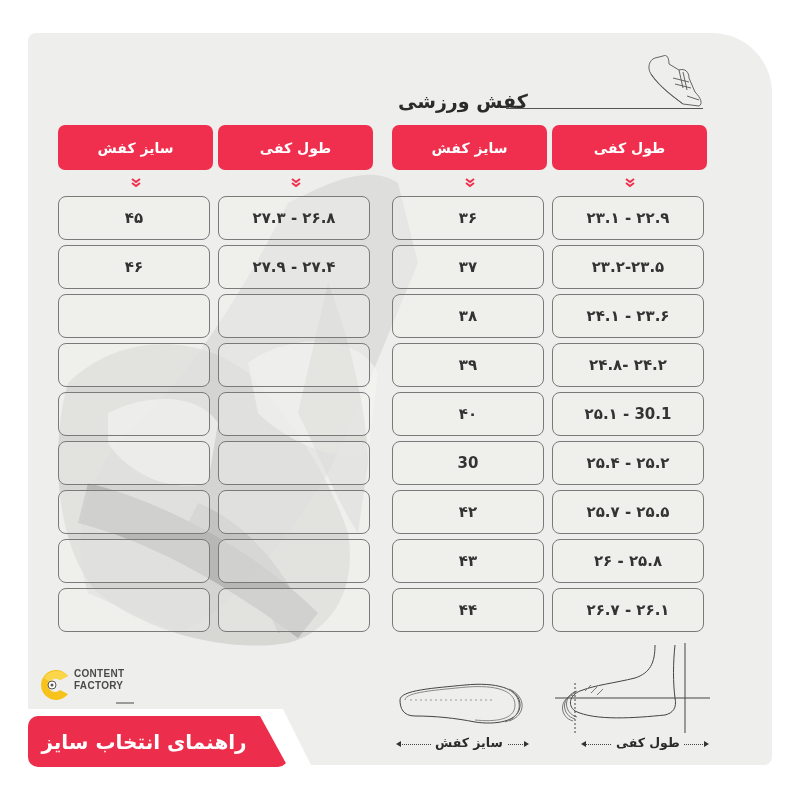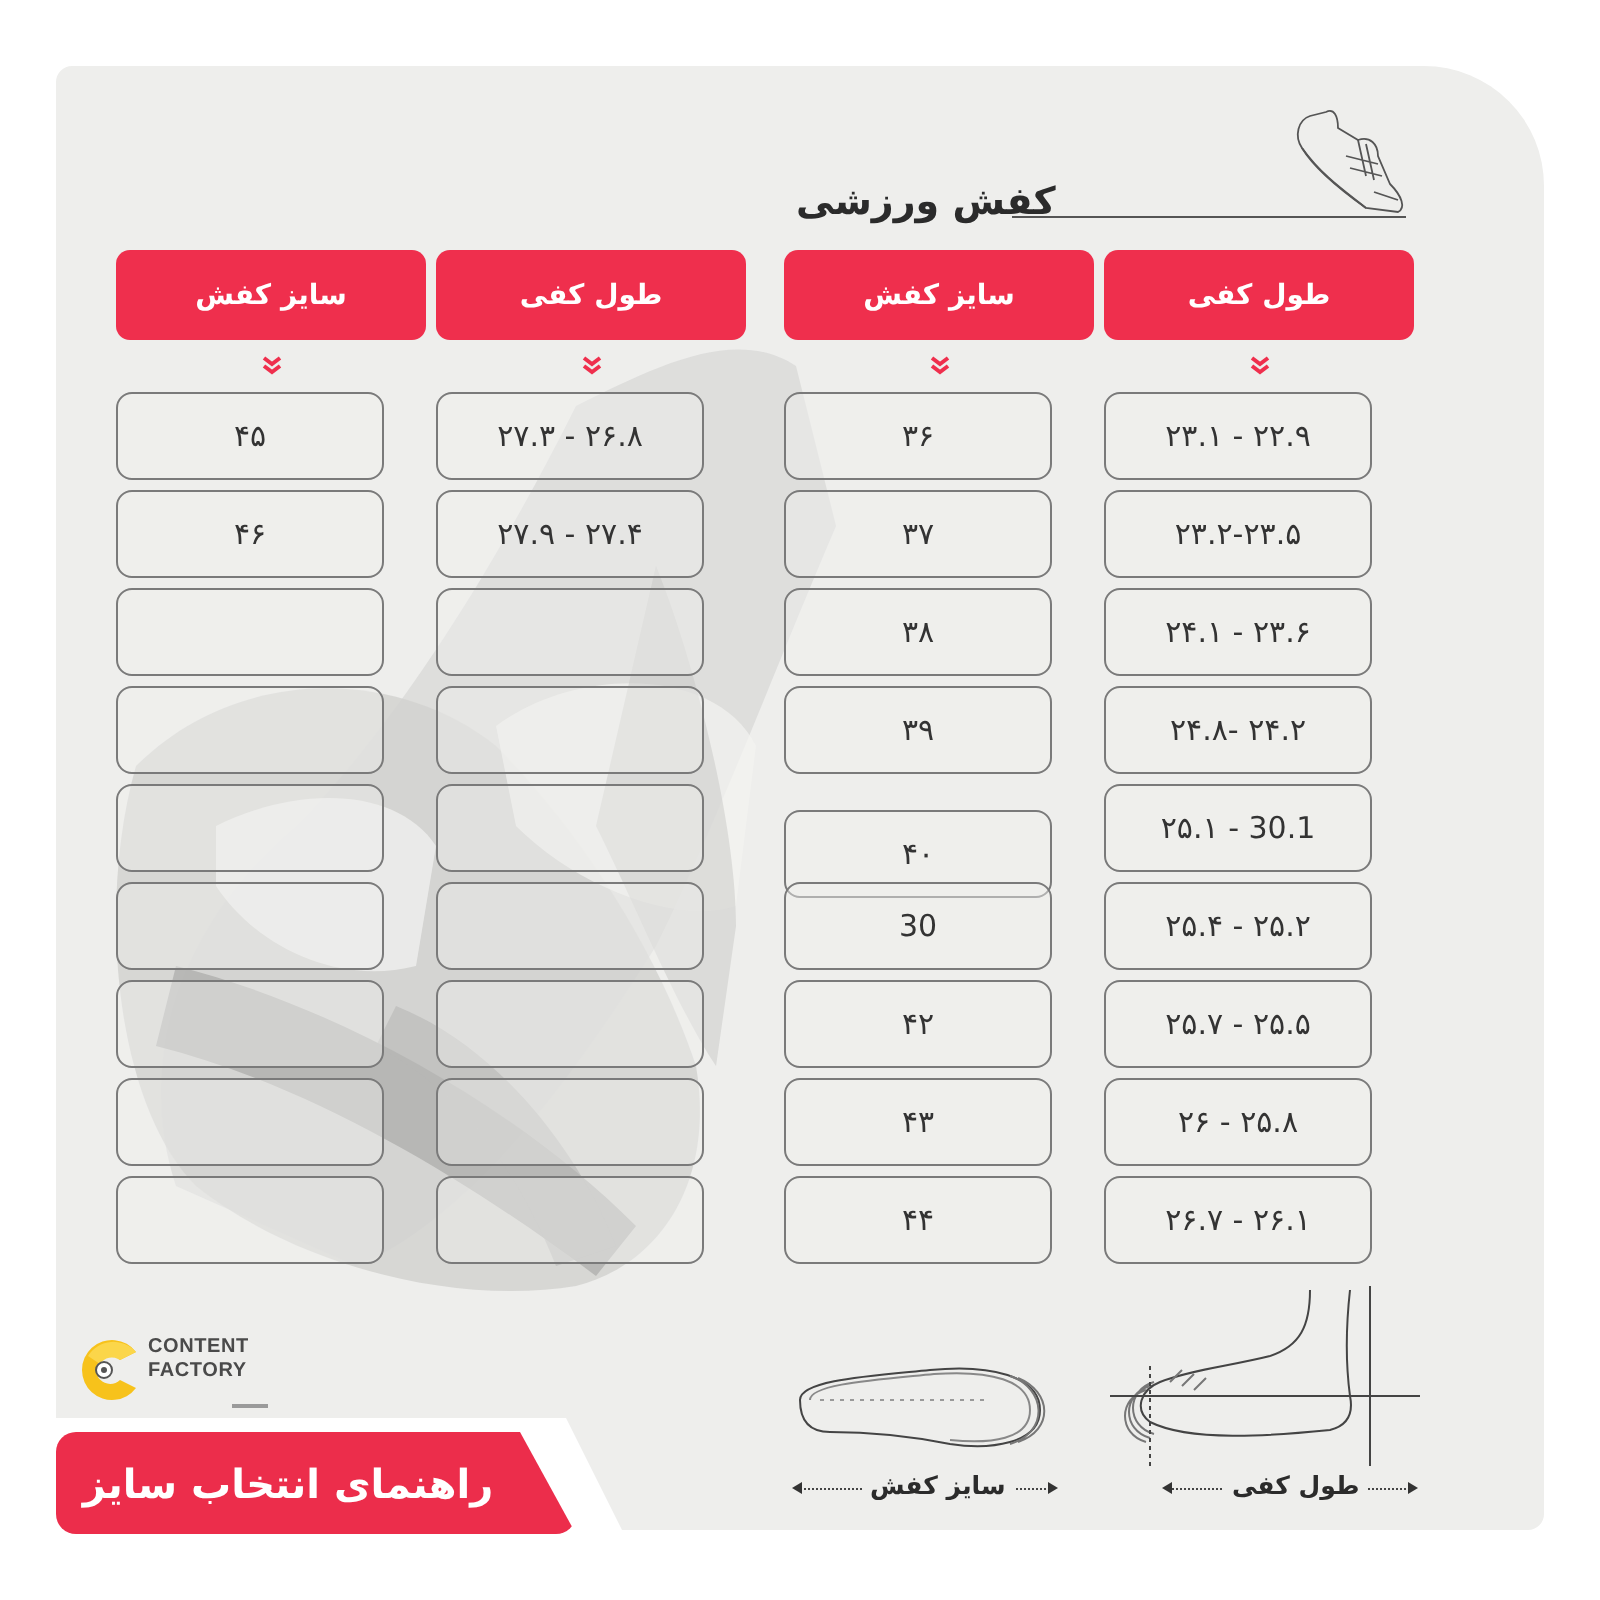--- a/index.html
+++ b/index.html
@@ -37,25 +37,25 @@
     font-size: 14px; font-weight: bold; direction: rtl;
     display: flex; align-items: center; justify-content: center;
   }
   .col-a { left: 0; }
   .col-b { left: 160px; }
   .chev {
     position: absolute; top: 50px; width: 155px; height: 16px;
     display: flex; justify-content: center; align-items: center;
   }
   .cell {
-    position: absolute; width: 134px; height: 44px;
+    position: absolute; width: 152px; height: 44px;
     border: 1.5px solid #7a7a7a; border-radius: 8px;
     background: rgba(240,240,238,0.45);
     display: flex; align-items: center; justify-content: center;
-    font-size: 15px; font-weight: normal; color: #333; direction: rtl;
+    font-size: 15px; font-weight: bold; color: #333; direction: rtl;
   }
 
   .logo { position: absolute; left: 38px; top: 664px; width: 110px; height: 44px; }
   .logo-c { position: absolute; left: 0; top: 4px; width: 34px; height: 34px; }
   .logo-text {
     position: absolute; left: 36px; top: 4px; font-family: "Liberation Sans", sans-serif;
     font-weight: bold; font-size: 10px; line-height: 12px; color: #4a4a4a; letter-spacing: 0.3px;
   }
   .logo-sub { position: absolute; left: 78px; top: 38px; width: 18px; height: 2px; background: #9a9a9a; }
 
@@ -124,21 +124,21 @@
 
   <div class="cell col-b" style="top:71px">۲۲.۹ - ۲۳.۱</div>
   <div class="cell col-a" style="top:71px">۳۶</div>
   <div class="cell col-b" style="top:120px">۲۳.۲-۲۳.۵</div>
   <div class="cell col-a" style="top:120px">۳۷</div>
   <div class="cell col-b" style="top:169px">۲۳.۶ - ۲۴.۱</div>
   <div class="cell col-a" style="top:169px">۳۸</div>
   <div class="cell col-b" style="top:218px">۲۴.۲ -۲۴.۸</div>
   <div class="cell col-a" style="top:218px">۳۹</div>
   <div class="cell col-b" style="top:267px">30.1 - ۲۵.۱</div>
-  <div class="cell col-a" style="top:280px">۴۰</div>
+  <div class="cell col-a" style="top:267px">۴۰</div>
   <div class="cell col-b" style="top:316px">۲۵.۲ - ۲۵.۴</div>
   <div class="cell col-a" style="top:316px">30</div>
   <div class="cell col-b" style="top:365px">۲۵.۵ - ۲۵.۷</div>
   <div class="cell col-a" style="top:365px">۴۲</div>
   <div class="cell col-b" style="top:414px">۲۵.۸ - ۲۶</div>
   <div class="cell col-a" style="top:414px">۴۳</div>
   <div class="cell col-b" style="top:463px">۲۶.۱ - ۲۶.۷</div>
   <div class="cell col-a" style="top:463px">۴۴</div>
 </div>
 

